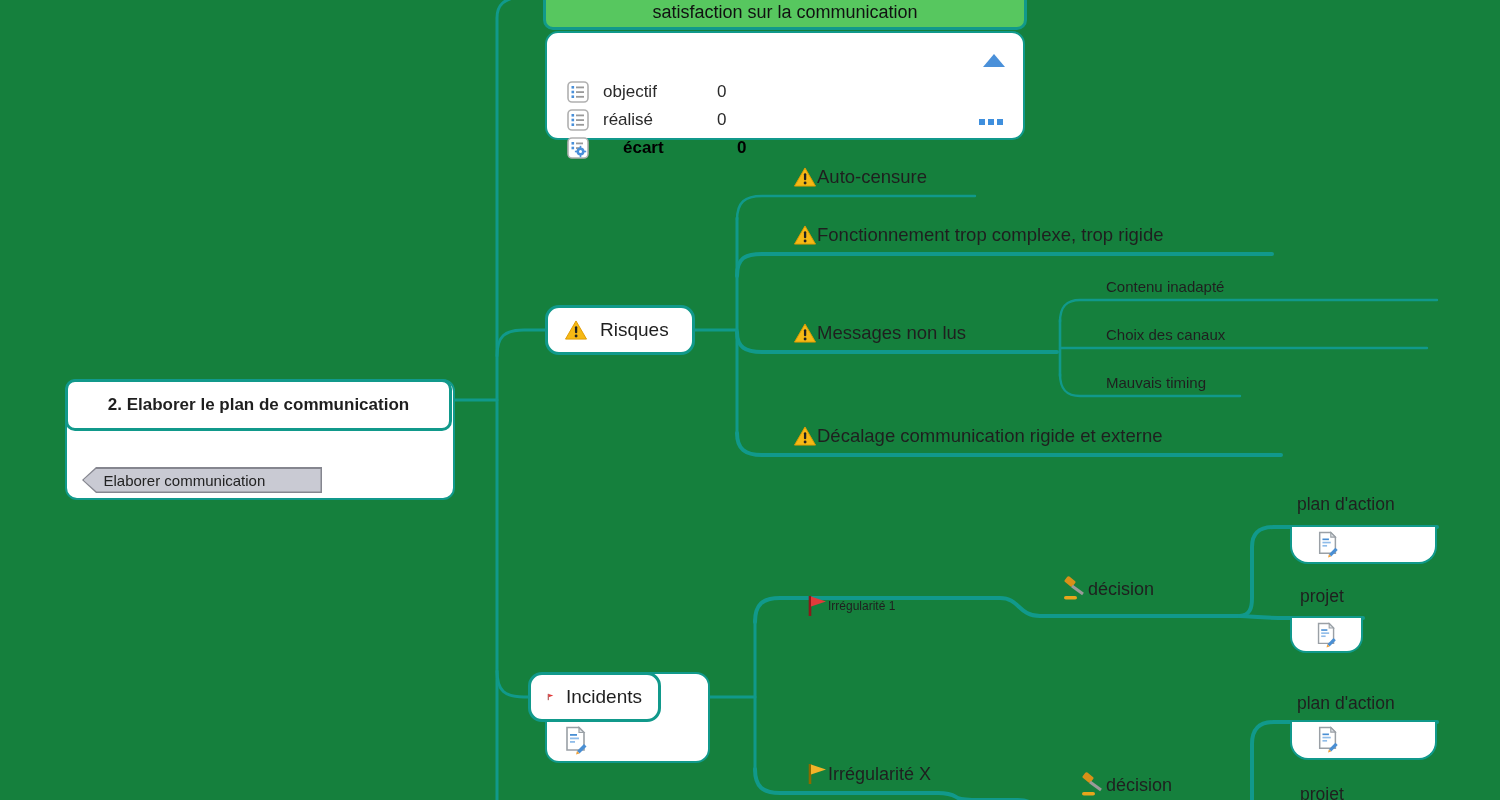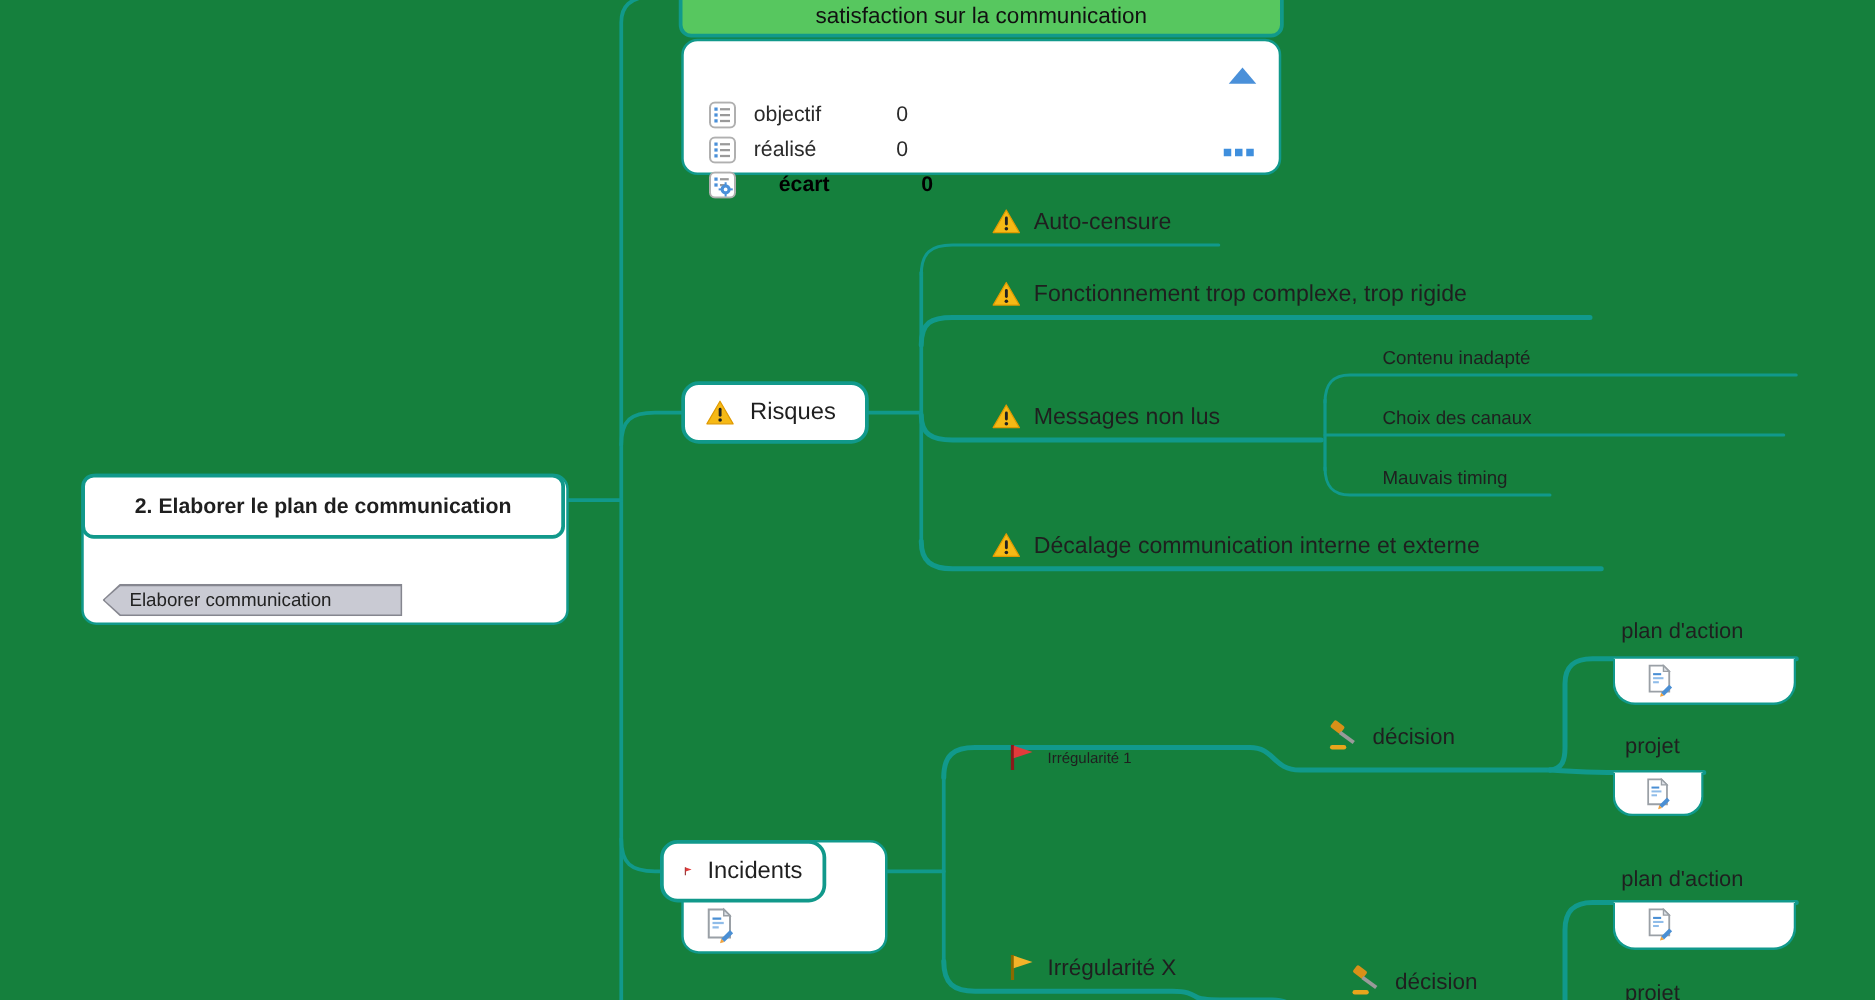--- a/index.html
+++ b/index.html
@@ -8,21 +8,21 @@
   }
   *{box-sizing:border-box; margin:0; padding:0;}
   body{font-family:"Liberation Sans", sans-serif; background:#fff;}
   #canvas{position:relative; width:1500px; height:800px; background:#15803d; overflow:hidden;padding-left:44px;}
   #wires{position:absolute; left:0; top:0; z-index:1;}
   .node{position:absolute; display:flex; align-items:center; gap:12px; background:#fff;
         border:3px solid var(--line); border-radius:14px; padding:0 16px;
         font-size:19px; color:var(--ink); z-index:4;}
   .container{position:absolute; background:#fff; border:2px solid var(--line);
         border-radius:14px; z-index:3;}
-  .line-topic{position:absolute; display:flex; align-items:center; gap:10px;
+  .line-topic{position:absolute; display:flex; align-items:center; 
         font-size:18.5px; color:var(--ink); z-index:4; white-space:nowrap;}
   .sub-topic{position:absolute; font-size:15px; color:var(--ink); z-index:4; white-space:nowrap;}
   .doc-box{position:absolute; background:#fff; border:2px solid var(--line); border-top:none;
         border-radius:0 0 18px 18px; z-index:4;}
   
   #sat-box{position:absolute; left:543px; top:-26px; width:484px; height:56px;
         background:var(--green); border:3px solid var(--line); border-radius:10px;
         display:flex; align-items:flex-end; justify-content:center; z-index:4;
         font-size:18px; color:#111; padding-bottom:4px;}
   #stats{position:absolute; left:545px; top:31px; width:480px; height:109px;
@@ -186,21 +186,21 @@
   <div class="sub-topic" style="left:1106px; top:374px;">
     <span>Mauvais timing</span>
   </div>
 
   <div class="line-topic" style="left:793px; top:425px;">
     <svg width="24" height="21" viewBox="0 0 24 22">
       <path d="M12 1 L23 20 H1 Z" fill="#F6B915" stroke="#E09A00" stroke-width="1" stroke-linejoin="round"></path>
       <rect x="10.9" y="6.5" width="2.4" height="7.5" rx="1.2" fill="#222"></rect>
         <circle cx="12.1" cy="16.8" r="1.5" fill="#222"></circle>
     </svg>
-    <span>Décalage communication interne et externe</span>
+    <span>Décalage communication rigide et externe</span>
   </div>
 
   <div class="container" style="left:545px; top:672px; width:165px; height:91px;">
     <svg width="26" height="29" viewBox="0 0 26 29" style="position:absolute; left:16px; top:52px;">
       <path d="M4 1.5 H16 L21 6.5 V24 H4 Z" fill="#fff" stroke="#9AA0A6" stroke-width="1.6"></path>
       <path d="M16 1.5 L16 6.5 H21 Z" fill="#DFE3E8" stroke="#9AA0A6" stroke-width="1.2"></path>
       <rect x="7" y="8" width="7" height="1.8" fill="#4A8FD4"></rect>
       <rect x="7" y="11.5" width="9" height="1.8" fill="#8FBCE9"></rect>
       <rect x="7" y="15" width="5" height="1.8" fill="#8FBCE9"></rect>
       <path d="M14 25 L21 18 L23.5 20.5 L16.5 27.5 Z" fill="#4A8FD4"></path>

